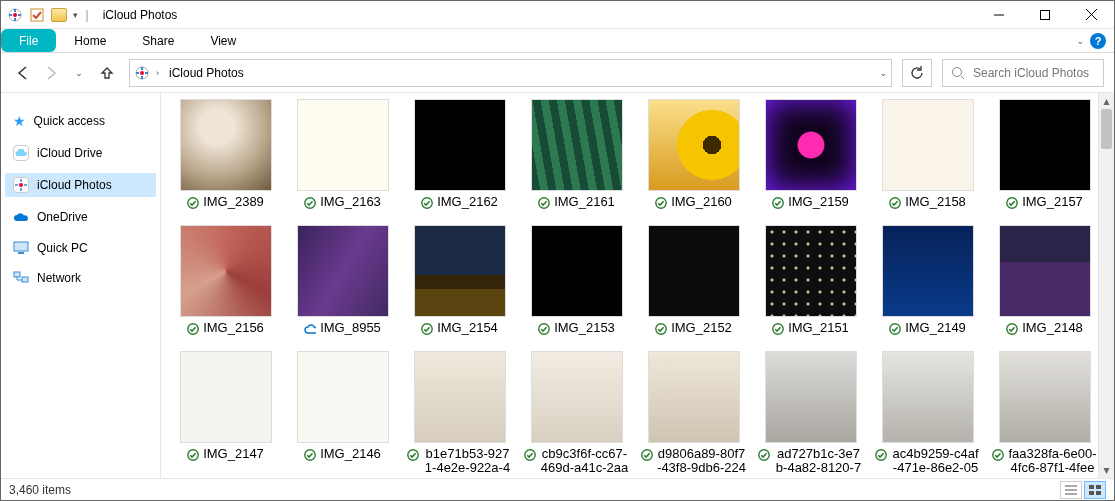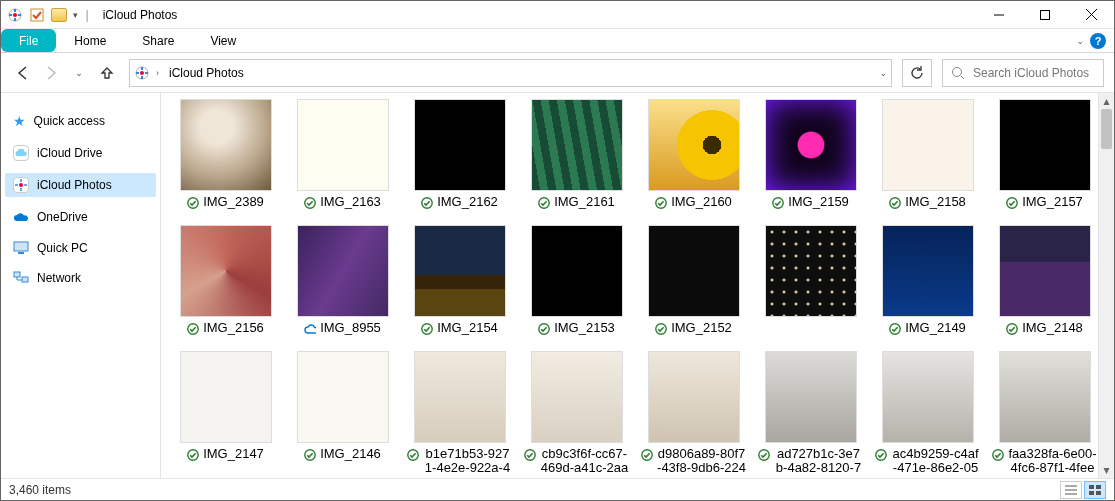--- a/index.html
+++ b/index.html
@@ -431,20 +431,29 @@
                   <path d="M3.2 6.2l1.8 1.8 3.6-3.8" fill="none" stroke="#2e7d32" stroke-width="1.6"></path>
                 </svg>
               </span>
               <span class="lbl">IMG_2152</span>
             </div>
           </div>
           <div class="cell">
             <div class="thumb t-pattern">
               <div class="decor"></div>
             </div>
+            <div class="caprow">
+              <span class="sync green">
+                <svg width="12" height="12">
+                  <circle cx="6" cy="6" r="5.2" fill="#fff" stroke="#2e7d32" stroke-width="1.4"></circle>
+                  <path d="M3.2 6.2l1.8 1.8 3.6-3.8" fill="none" stroke="#2e7d32" stroke-width="1.6"></path>
+                </svg>
+              </span>
+              <span class="lbl">IMG_2151</span>
+            </div>
           </div>
           <div class="cell">
             <div class="thumb t-birds">
               <div class="decor"></div>
             </div>
             <div class="caprow">
               <span class="sync green">
                 <svg width="12" height="12">
                   <circle cx="6" cy="6" r="5.2" fill="#fff" stroke="#2e7d32" stroke-width="1.4"></circle>
                   <path d="M3.2 6.2l1.8 1.8 3.6-3.8" fill="none" stroke="#2e7d32" stroke-width="1.6"></path>

